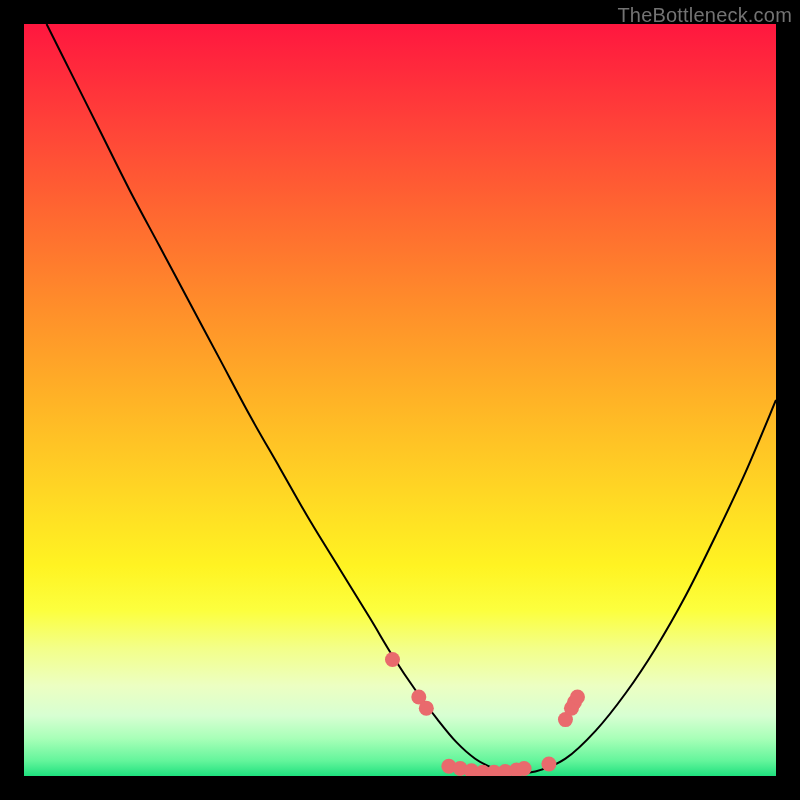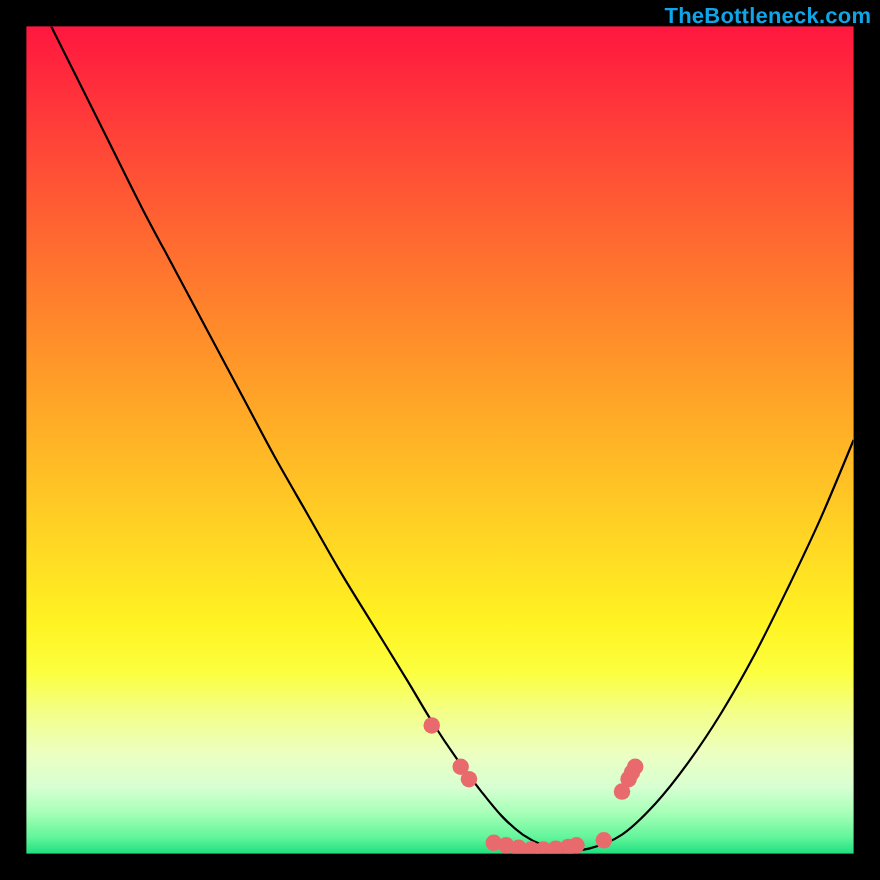--- a/index.html
+++ b/index.html
@@ -33,22 +33,22 @@
       #a8ffb8 95%,
       #63f59b 98%,
       #1fe07e 100%
     );
   }
   .watermark {
     position: absolute;
     top: 4px;
     right: 8px;
     font-size: 20px;
-    font-weight: 700;
-    color: #0ea5e9;
+    font-weight: 400;
+    color: #737373;
     letter-spacing: 0.2px;
   }
   svg {
     position: absolute;
     left: 0;
     top: 0;
   }
 </style>
 </head>
 <body>

